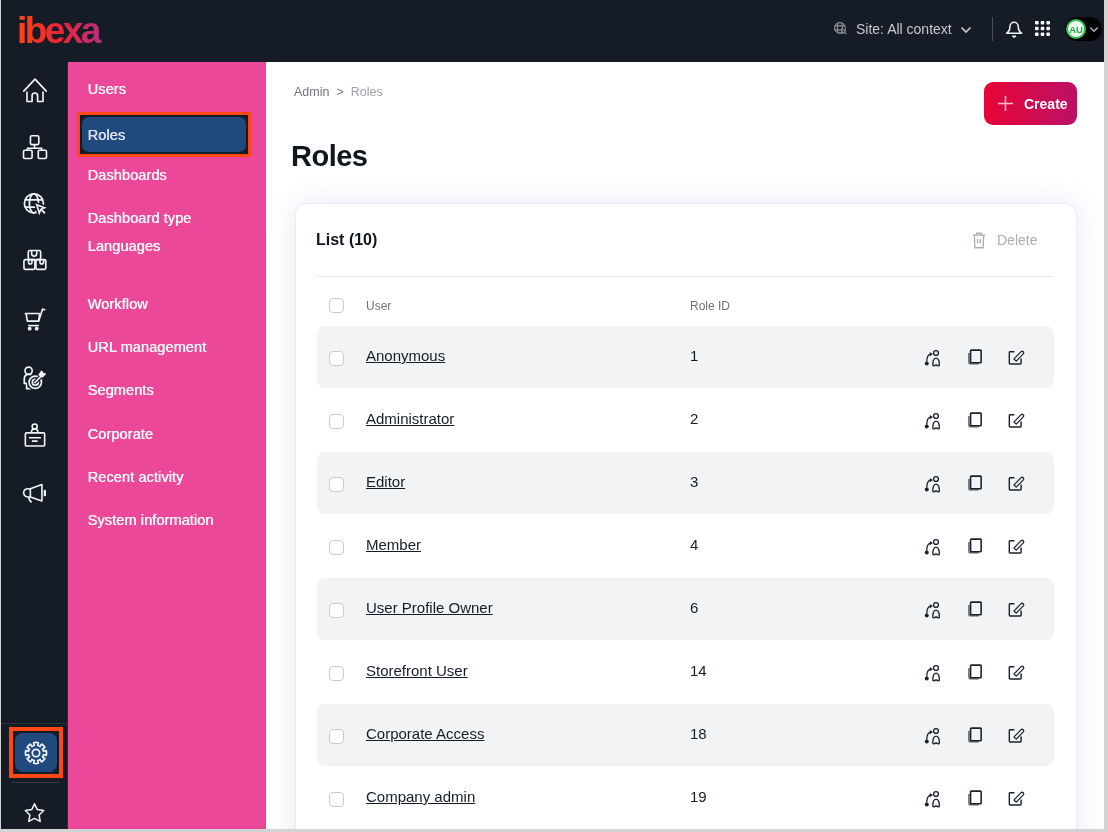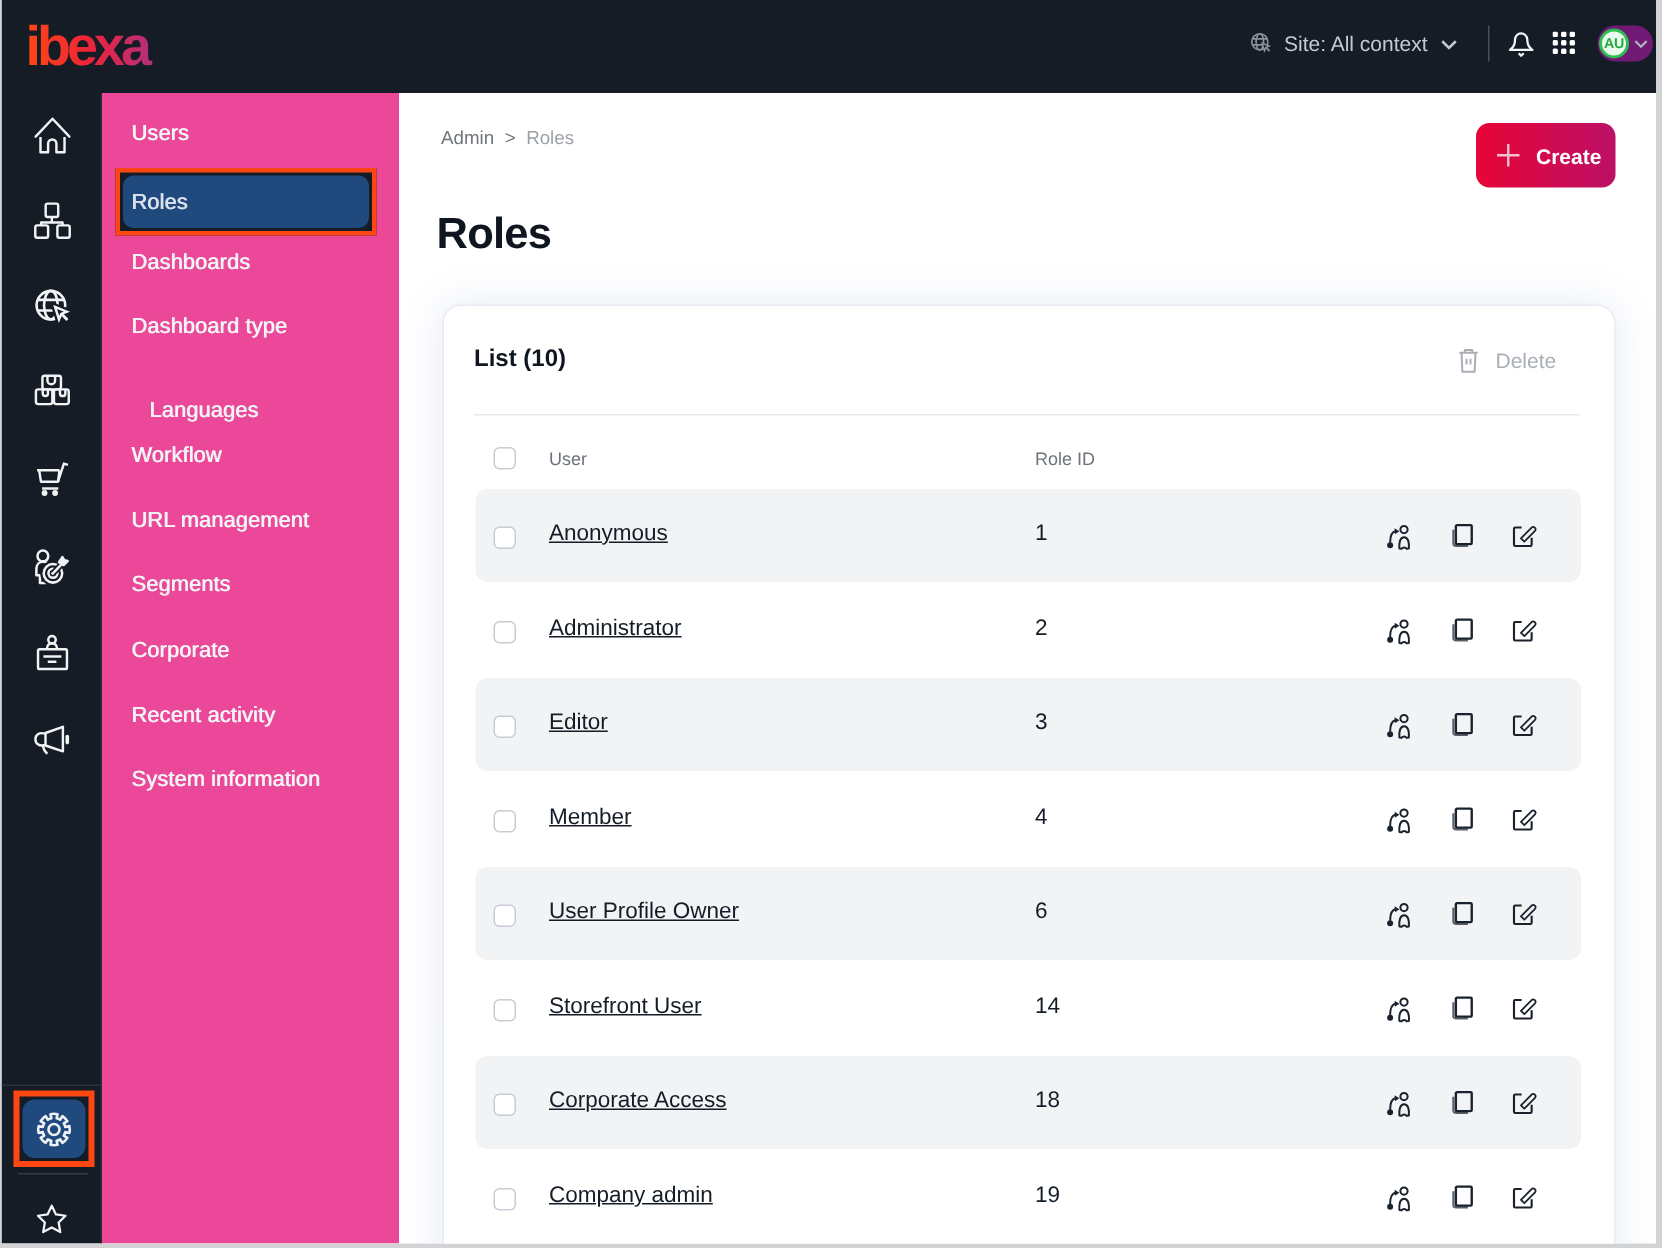--- a/index.html
+++ b/index.html
@@ -11,21 +11,21 @@
 #search { position:absolute; left:549px; top:12px; width:254px; height:33px; background:#2a313c; border-radius:8px; }
 #search .ph { position:absolute; left:14px; top:8px; font-size:14.5px; color:#e8eaed; }
 #search svg { position:absolute; right:9px; top:7px; }
 #sitectx { position:absolute; left:0; top:0; width:0; height:0; }
 #sitectx svg.globe { position:absolute; left:832px; top:21px; }
 #sitectx .txt { position:absolute; left:855px; top:21px; color:#c6cad0; font-size:14px; white-space:nowrap; }
 #sitectx .chev { position:absolute; left:959px; top:26px; }
 #tbdiv { position:absolute; left:991px; top:17px; width:1px; height:24px; background:#4a515b; }
 #bell { position:absolute; left:1004px; top:19px; }
 #grid9 { position:absolute; left:1034px; top:21px; }
-#avpill { position:absolute; left:1064px; top:17px; width:37px; height:24px; background:#701a75; border-radius:12px; }
+#avpill { position:absolute; left:1064px; top:17px; width:37px; height:24px; background:#000000; border-radius:12px; }
 #avpill .circ { position:absolute; left:1px; top:2px; width:20px; height:20px; border-radius:50%; background:#eafbee; border:2px solid #2fbc52; color:#21a943; font-size:9.5px; font-weight:bold; display:flex; align-items:center; justify-content:center; letter-spacing:-0.2px; }
 #avpill svg { position:absolute; right:3px; top:9px; }
 
 #rail { position:absolute; left:0; top:62px; width:67px; height:767px; background:#151c26; border-right:1px solid #262d37; z-index:4; }
 .railicon { position:absolute; left:0; width:67px; display:flex; justify-content:center; color:#f2f3f5; }
 #raildiv1 { position:absolute; z-index:6; left:0px; top:723px; width:67px; height:1px; background:#2b323c; }
 #gearbox { position:absolute; z-index:6; left:8px; top:727px; width:54px; height:51px; border:4px solid #ff4713; background:#151c26; padding:2px; }
 #gearbox .in { width:100%; height:100%; background:#20497e; border-radius:8px; display:flex; align-items:center; justify-content:center; color:#eef1f5; }
 #raildiv2 { position:absolute; z-index:6; left:11px; top:782px; width:47px; height:1px; background:#343b45; }
 #star { position:absolute; z-index:6; left:0; top:801px; width:67px; display:flex; justify-content:center; color:#f2f3f5; }
@@ -206,21 +206,21 @@
         <path d="M12 2.8 L14.8 8.6 L21.2 9.5 L16.6 14 L17.7 20.4 L12 17.3 L6.3 20.4 L7.4 14 L2.8 9.5 L9.2 8.6 Z"></path>
       </svg>
     </div>
   <div id="menu">
     <div class="mitem" style="top:19px;">Users</div>
     <div id="rolesbox">
         <div class="in">Roles</div>
       </div>
     <div class="mitem" style="top:105px;">Dashboards</div>
     <div class="mitem" style="top:148px;">Dashboard type</div>
-    <div class="mitem" style="top:204px;margin-left:12px;">Languages</div>
+    <div class="mitem" style="top:176px;">Languages</div>
     <div class="mitem" style="top:234px;">Workflow</div>
     <div class="mitem" style="top:277px;">URL management</div>
     <div class="mitem" style="top:320px;">Segments</div>
     <div class="mitem" style="top:364px;">Corporate</div>
     <div class="mitem" style="top:407px;">Recent activity</div>
     <div class="mitem" style="top:450px;">System information</div>
   </div>
   <div id="main">
     <div id="crumbs"><span>Admin</span><span class="sep">&gt;</span><span class="last">Roles</span></div>
     <div id="createbtn">

